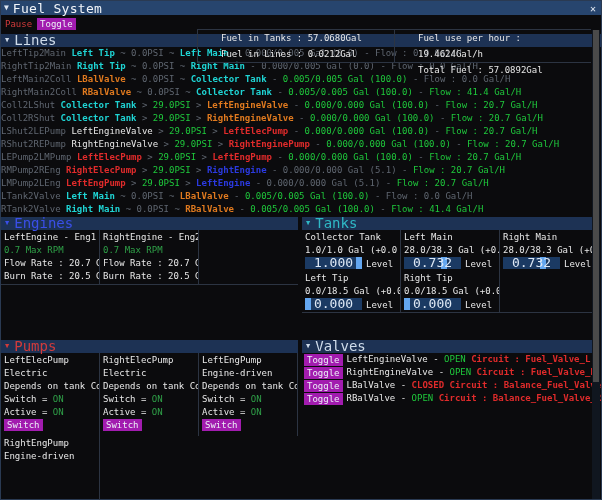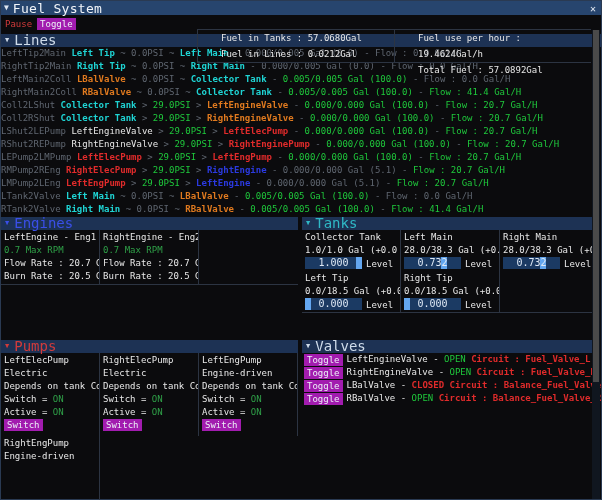--- a/index.html
+++ b/index.html
@@ -51,21 +51,21 @@
   .colL{width:297px;}
   .colR{width:297px;margin-left:4px;}
   .cards{display:flex;flex-wrap:wrap;border-bottom:1px solid #2c3442;}
   .card{box-sizing:border-box;border-right:1px solid #2c3442;padding-left:3px;padding-top:1px;overflow:hidden;white-space:nowrap;height:60px;}
   .card.eng{width:99px;height:54px;}
   .card.tank{width:99px;height:41px;}
   .card.pump{width:99px;height:83px;}
   .card .ln{height:13px;overflow:hidden;}
   
   .slider{position:relative;width:57px;height:12px;background:#1b3a63;display:inline-block;vertical-align:-2px;margin-right:4px;}
-  .slider .val{position:absolute;width:100%;text-align:center;line-height:12px;color:#dfe9f5;font-size:10px;z-index:2;}
+  .slider .val{position:absolute;width:100%;text-align:center;line-height:12px;color:#dfe9f5;font-size:13px;z-index:2;}
   .slider .grab{position:absolute;top:0;width:6px;height:12px;background:#63a6ef;}
   .lvl{color:#e8e8e8;}
   
   .vrow{height:13px;white-space:nowrap;display:flex;align-items:center;padding-left:2px;}
   .vrow .imgui-btn{margin-right:4px;}
   
   .scroll{position:absolute;right:1px;top:15px;width:8px;bottom:1px;background:#10161f;}
   .scroll .thumb{position:absolute;left:1px;top:0;width:6px;height:352px;background:#4a4a4a;}
 </style>
 </head>

